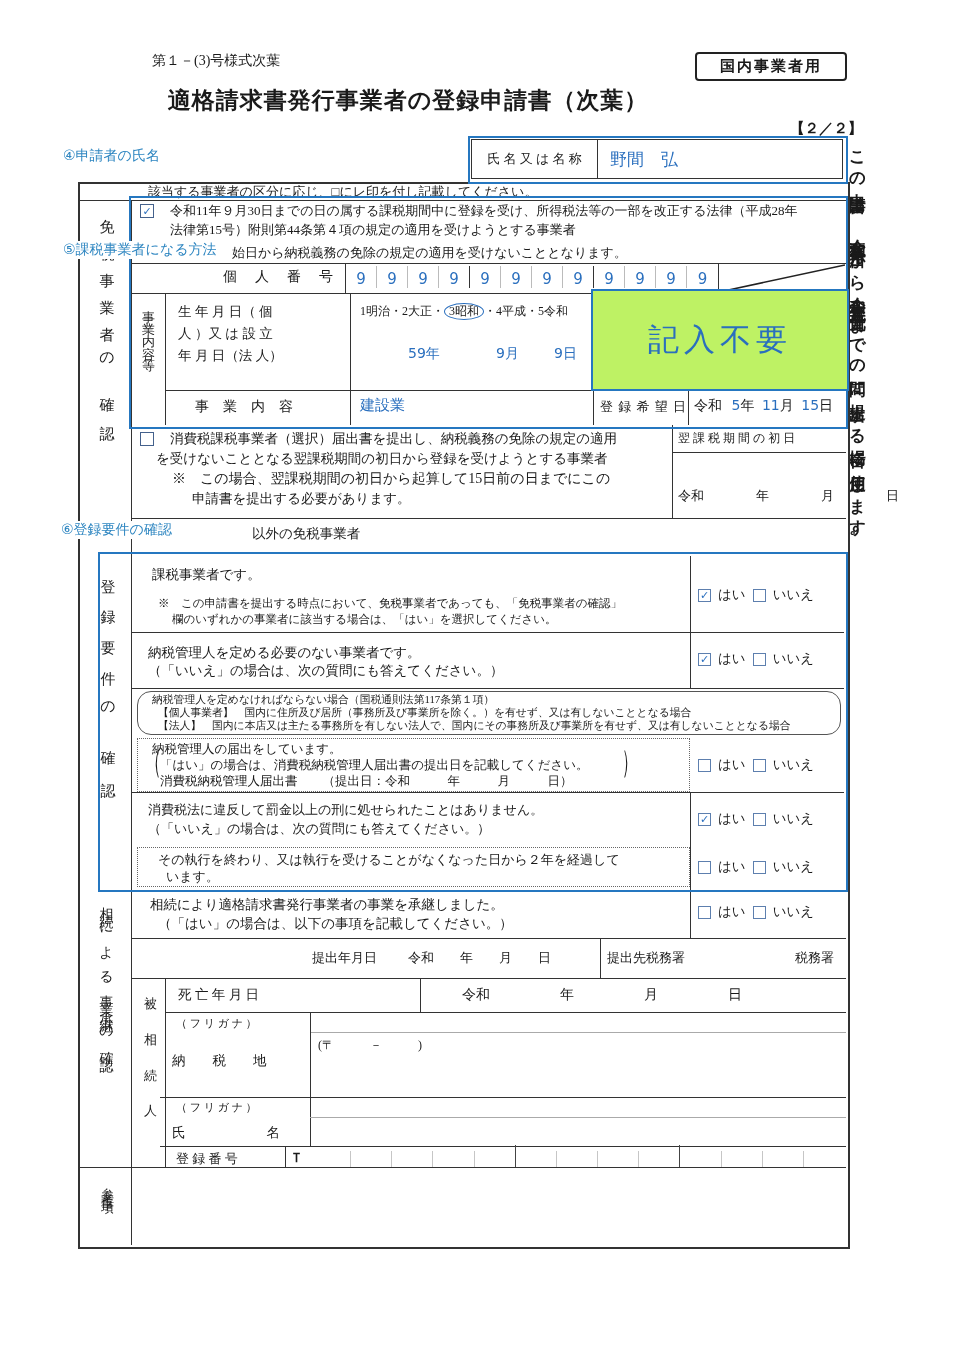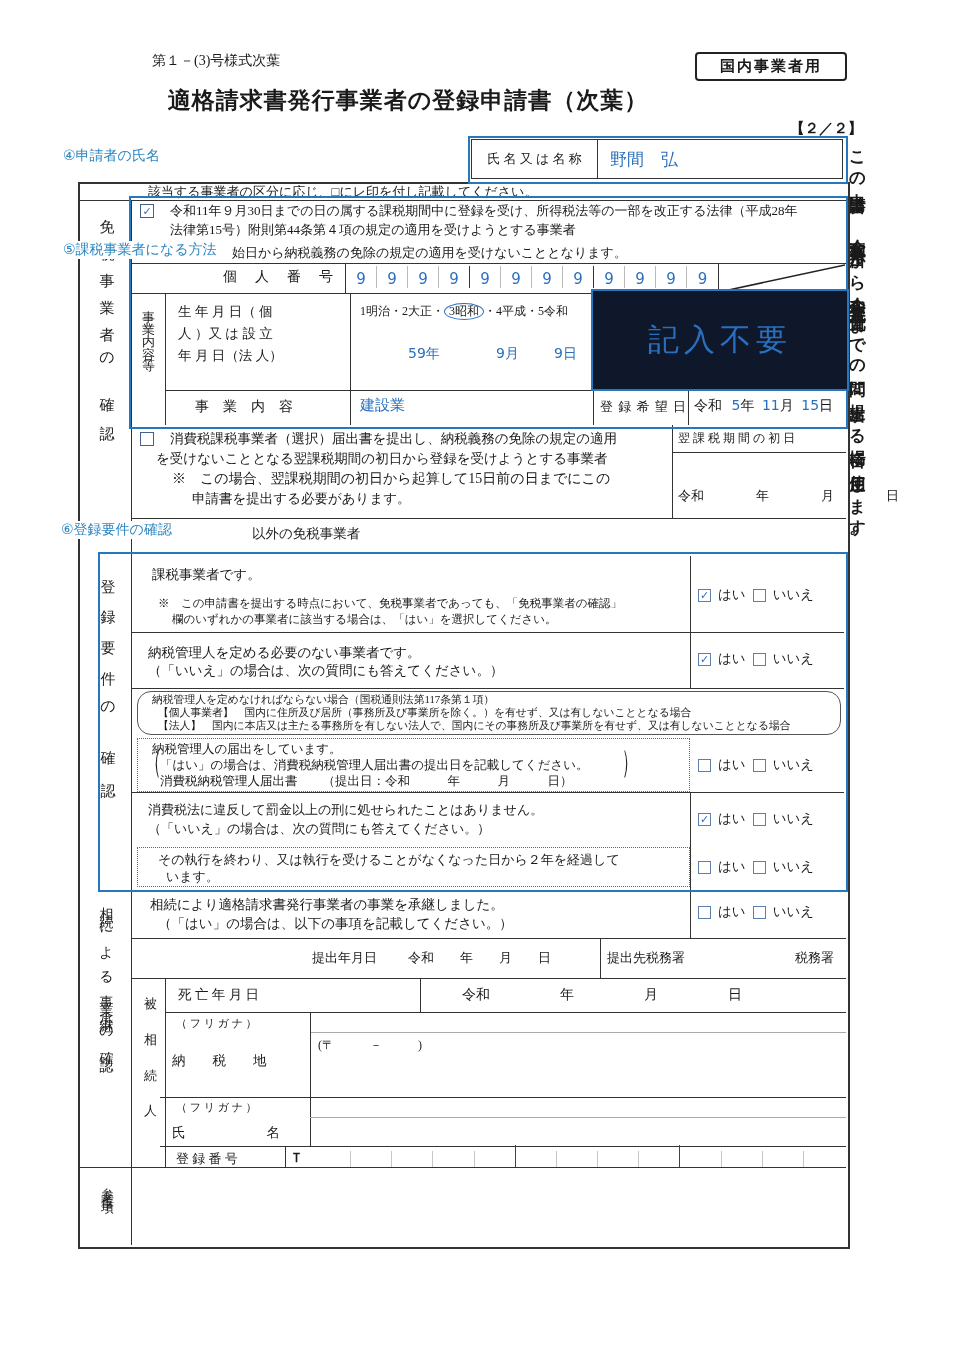--- a/index.html
+++ b/index.html
@@ -109,21 +109,21 @@
   <div class="vline" style="left:350px;top:293px;height:97px;"></div>
 
   <div class="txt" style="left:360px;top:303px;font-size:12px;z-index:6;">
     <span>1明治・2大正・</span><span class="circle">3昭和</span><span>・4平成・5令和</span>
   </div>
   <div class="txt sans blue" style="left:408px;top:345px;font-size:14px;z-index:6;">59年</div>
   <div class="txt sans blue" style="left:496px;top:345px;font-size:14px;z-index:6;">9月</div>
   <div class="txt sans blue" style="left:554px;top:345px;font-size:14px;z-index:6;">9日</div>
   <div class="hline" style="left:165px;top:390px;width:681px;z-index:6;"></div>
 
-  <div class="abs" style="left:591px;top:289px;width:254px;height:98px;background:#0f172a;border:2px solid #2577c0;
+  <div class="abs" style="left:591px;top:289px;width:254px;height:98px;background:#bef264;border:2px solid #2577c0;
        z-index:20;display:flex;align-items:center;justify-content:center;">
     <span class="sans blue" style="font-size:31px;letter-spacing:5px;">記入不要</span>
   </div>
 
   <div class="abs" style="left:195px;top:398px;width:150px;font-size:14px;z-index:6;">事　業　内　容</div>
   <div class="vline" style="left:350px;top:390px;height:35px;"></div>
   <div class="txt sans blue" style="left:360px;top:396px;font-size:15px;z-index:6;">建設業</div>
   <div class="vline" style="left:593px;top:390px;height:35px;"></div>
   <div class="txt" style="left:600px;top:398px;font-size:13px;letter-spacing:1px;z-index:6;">登 録 希 望 日</div>
   <div class="vline" style="left:688px;top:390px;height:35px;"></div>

